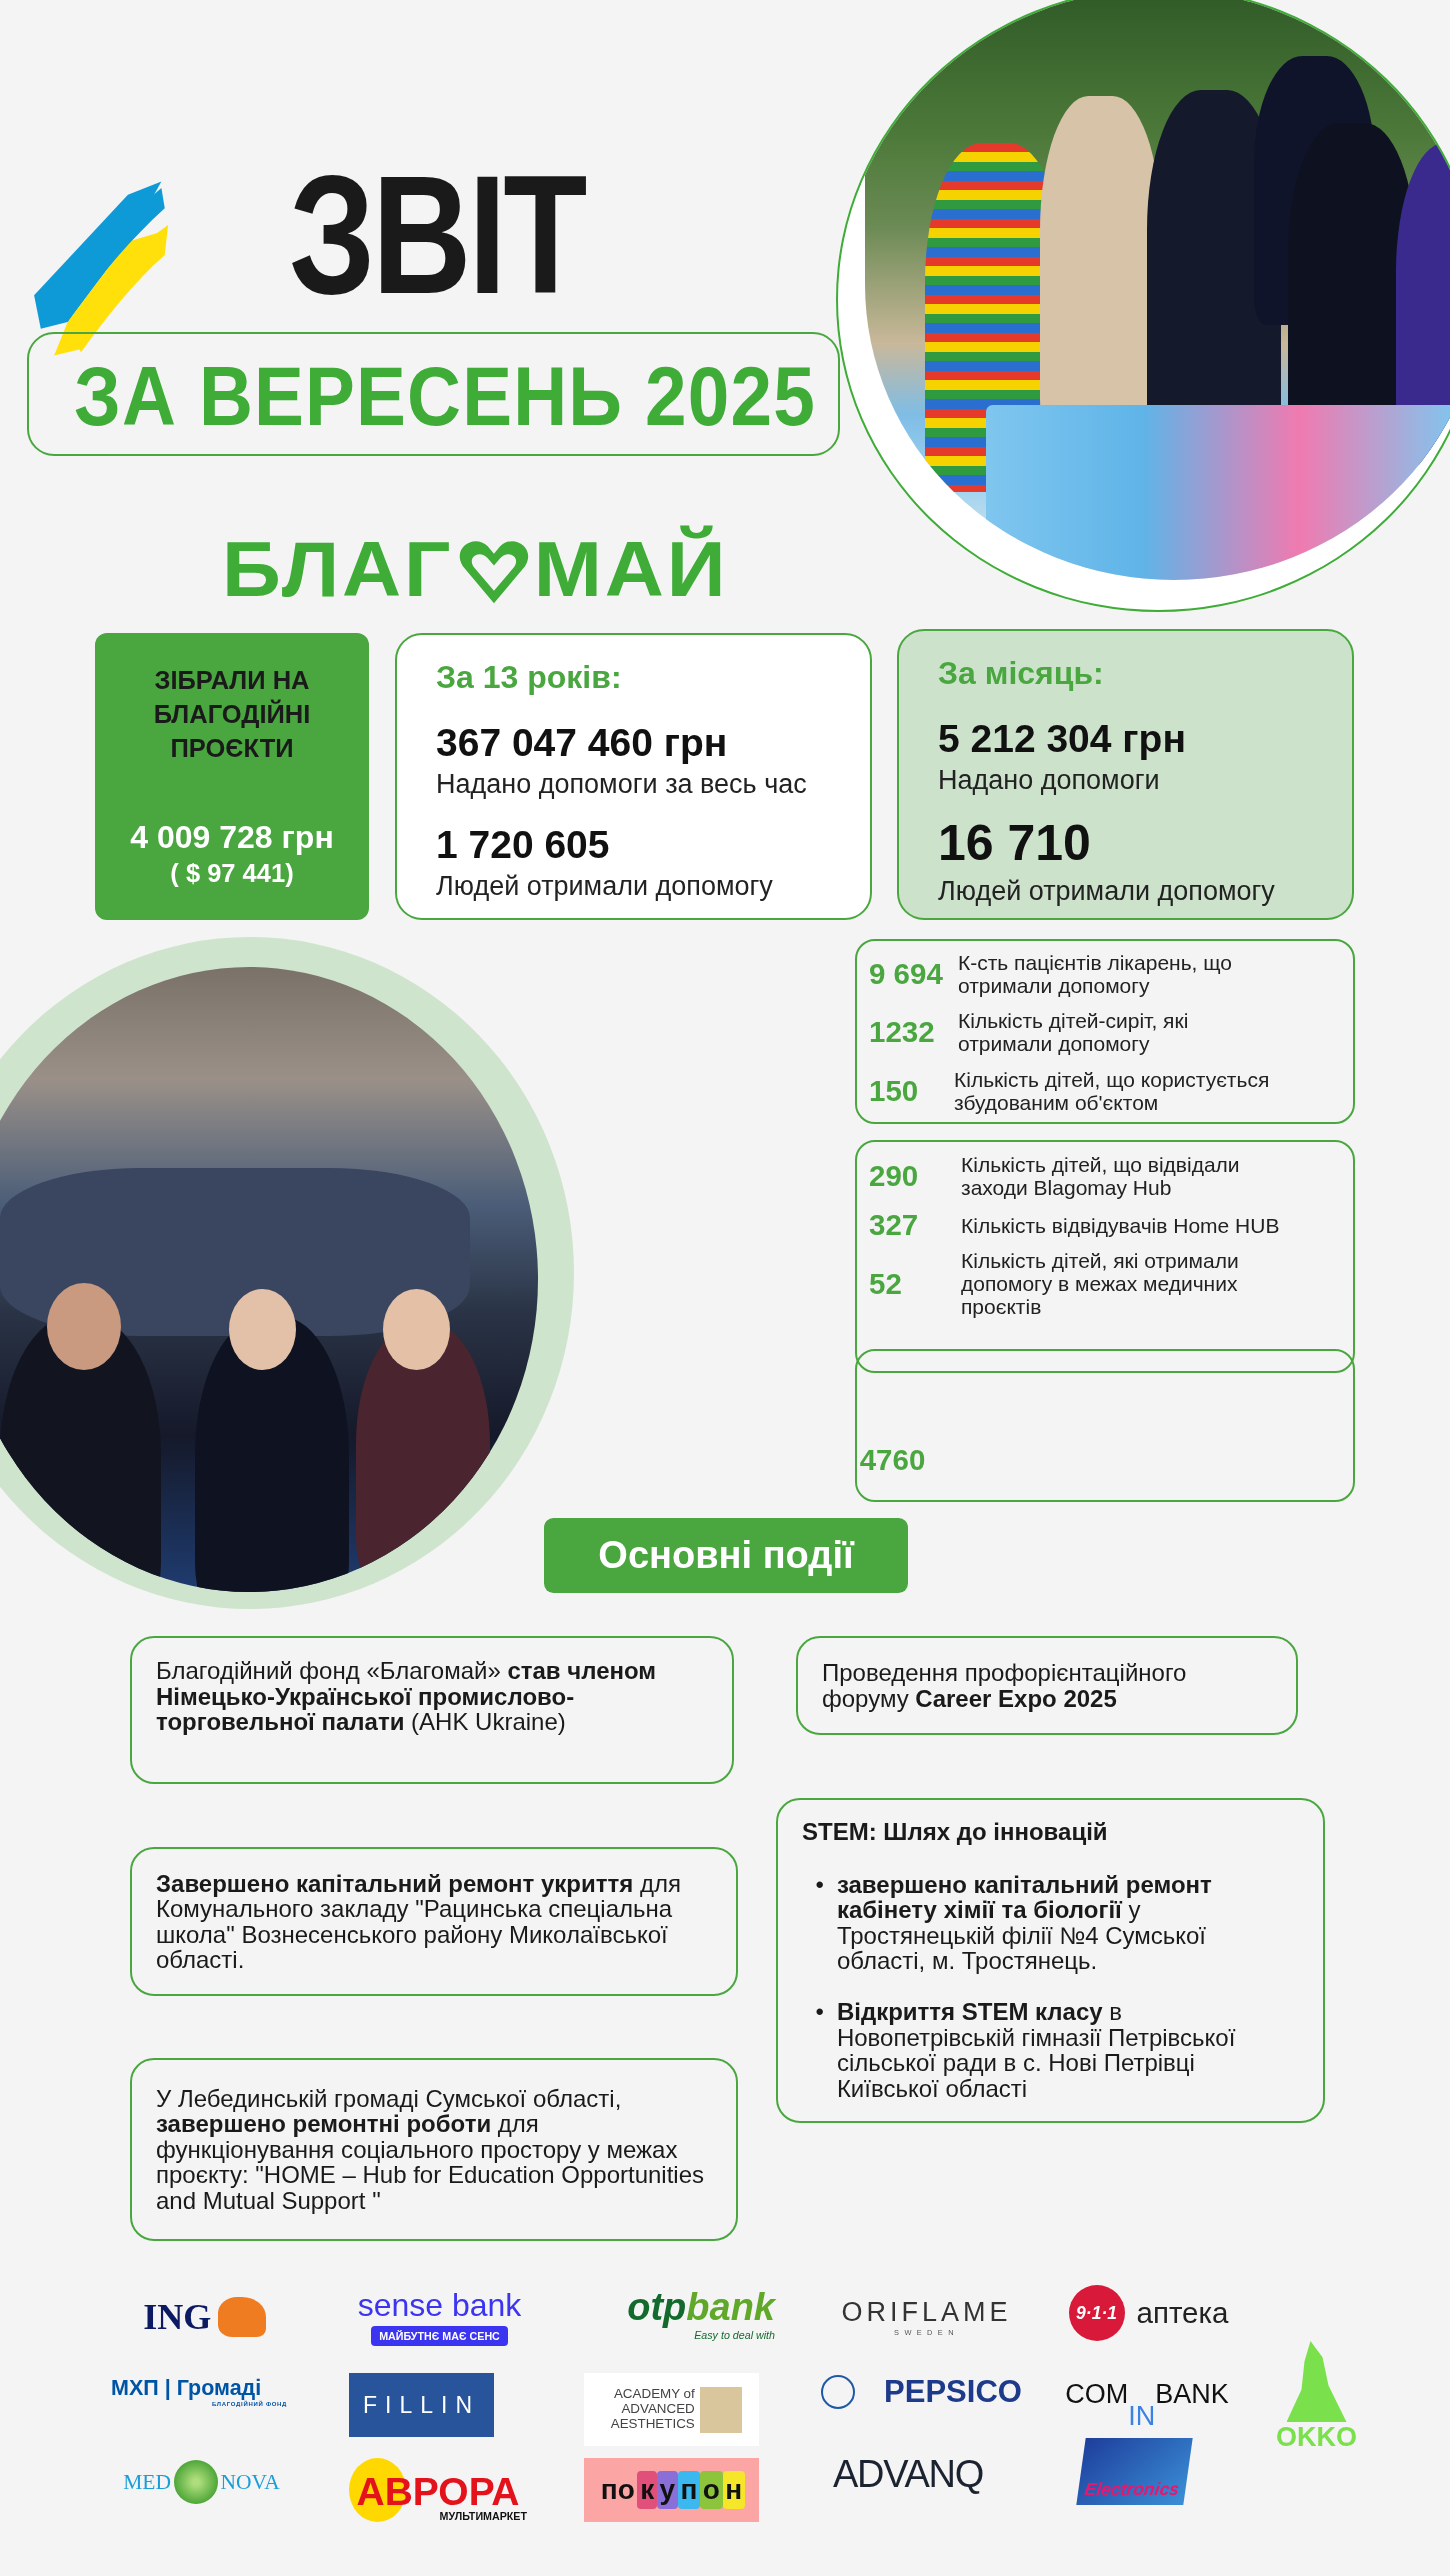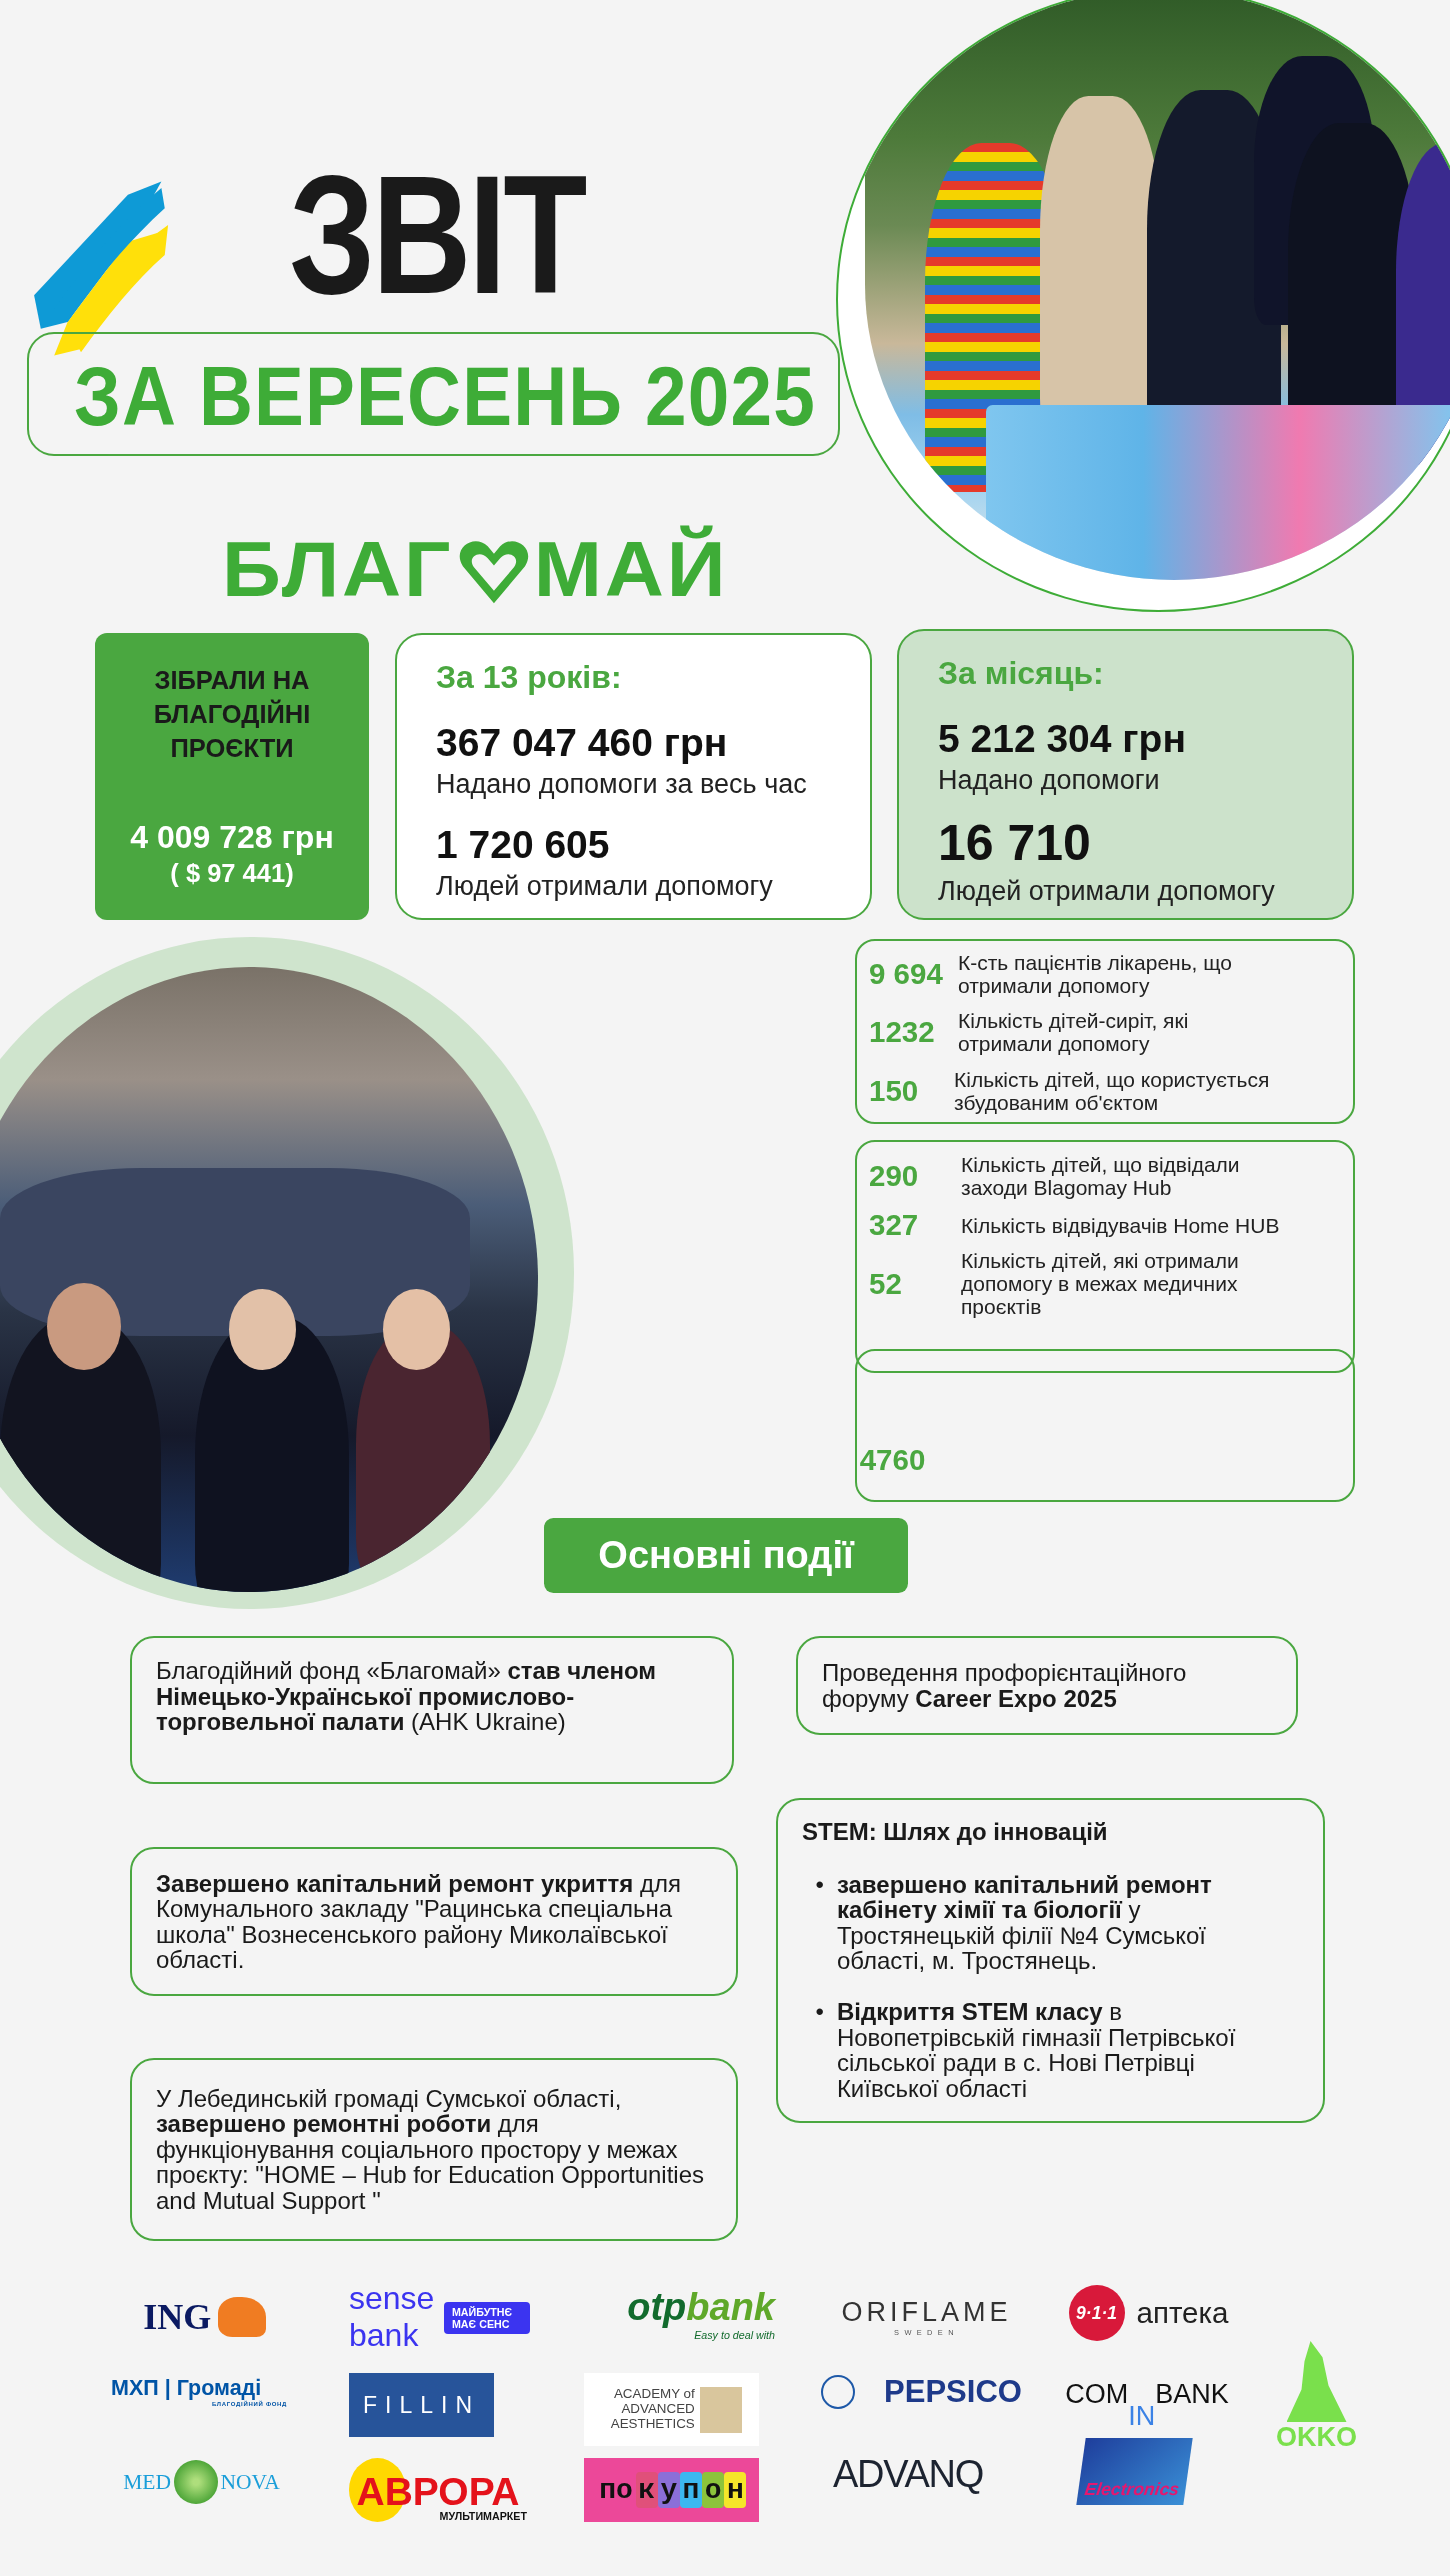--- a/index.html
+++ b/index.html
@@ -61,21 +61,21 @@
   .ev4 .h { font-weight: 700; font-size: 24px; margin-bottom: 27px; }
   .ev4 ul { list-style: none; padding-left: 13.4px; }
   .ev4 li { position: relative; padding-left: 21.5px; margin-bottom: 25.5px; }
   .ev4 li:before { content: "•"; position: absolute; left: 0; top: 0; }
 
   
   .sp { display: flex; align-items: center; justify-content: center; }
   .ing { left: 124px; top: 2290px; width: 161px; height: 54px; }
   .ing .t { font-family: "Liberation Serif", serif; font-weight: 700; font-size: 36px; color: #0b1a62; }
   .ing .lion { width: 48px; height: 40px; margin-left: 6.7px; background: #f07c22; border-radius: 40% 50% 20% 30%; }
-  .sense { left: 349px; top: 2283px; width: 181px; height: 67px; flex-direction: row; }
+  .sense { left: 349px; top: 2283px; width: 181px; height: 67px; flex-direction: column; }
   .sense .t { font-size: 32px; color: #3b34f0; }
   .sense .s { background: #3b34f0; color: #fff; font-weight: 700; font-size: 10.7px; padding: 4px 8px; border-radius: 4px; margin-top: 2.7px; }
   .otp { left: 584px; top: 2280px; width: 191px; height: 67px; flex-direction: column; align-items: flex-end; }
   .otp .t { font-weight: 700; font-style: italic; font-size: 38px; color: #5fa829; }
   .otp .t .o { color: #126b2d; }
   .otp .s { font-style: italic; font-size: 10.7px; color: #126b2d; }
   .ori { left: 839px; top: 2293px; width: 175px; height: 47px; flex-direction: column; }
   .ori .t { font-size: 27px; letter-spacing: 4px; color: #333; }
   .ori .s { font-size: 7.4px; letter-spacing: 5.4px; color: #555; }
   .apt { left: 1058px; top: 2283px; width: 181px; height: 60px; }
@@ -96,21 +96,21 @@
   .okko { left: 1266px; top: 2330px; width: 101px; height: 134px; flex-direction: column; }
   .okko .g { width: 60px; height: 81px; background: #7ae04c; clip-path: polygon(40% 0, 60% 20%, 70% 55%, 100% 100%, 0 100%, 25% 60%, 30% 25%); }
   .okko .t { font-weight: 700; font-size: 27px; color: #7ae04c; }
   .med { left: 111px; top: 2458px; width: 181px; height: 48px; }
   .med .t { font-family: "Liberation Serif", serif; font-size: 21.5px; color: #1a9ed9; }
   .med .c { width: 44px; height: 44px; border-radius: 50%; background: radial-gradient(circle, #aede7c 10%, #3f9d2e 80%); margin: 0 2.7px; }
   .avr { left: 349px; top: 2458px; width: 178px; height: 67px; }
   .avr .c { position: absolute; left: 0; top: 0; width: 57px; height: 64px; border-radius: 50%; background: #ffd800; }
   .avr .t { position: relative; font-weight: 700; font-size: 39px; color: #e4121b; line-height: 1; }
   .avr .s { position: absolute; right: 0; bottom: 2.7px; font-weight: 700; font-size: 10.7px; color: #111; margin-top: 11px; }
-  .pok { left: 584px; top: 2458px; width: 175px; height: 64px; background: #ec4899; font-weight: 700; font-size: 28px; color: #111; font-family: Liberation Mono, monospace; }
+  .pok { left: 584px; top: 2458px; width: 175px; height: 64px; background: #fca5a5; font-weight: 700; font-size: 28px; color: #111; }
   .pok span { display: inline-block; padding: 2.7px 2.7px; border-radius: 4px; }
   .adv { left: 819px; top: 2451px; width: 178px; height: 47px; font-size: 38px; color: #1c2330; letter-spacing: -1.3px; }
   .dll { left: 1081px; top: 2438px; width: 107px; height: 67px; background: linear-gradient(135deg,#1e3e9c,#3a8fd6); color: #e6176f; font-weight: 700; font-style: italic; font-size: 17.5px; align-items: flex-end; padding-bottom: 5.4px; transform: skewX(-8deg); }
 </style>
 </head>
 <body>
 
 <svg class="abs flag" viewBox="0 0 360 300">
   <path d="M10 190 L150 40 L200 20 L150 110 L60 230 L20 240 Z" fill="#0e9ad6"></path>
   <path d="M60 230 L150 110 L200 95 L160 160 L80 270 L40 280 Z" fill="#ffe00a"></path>

